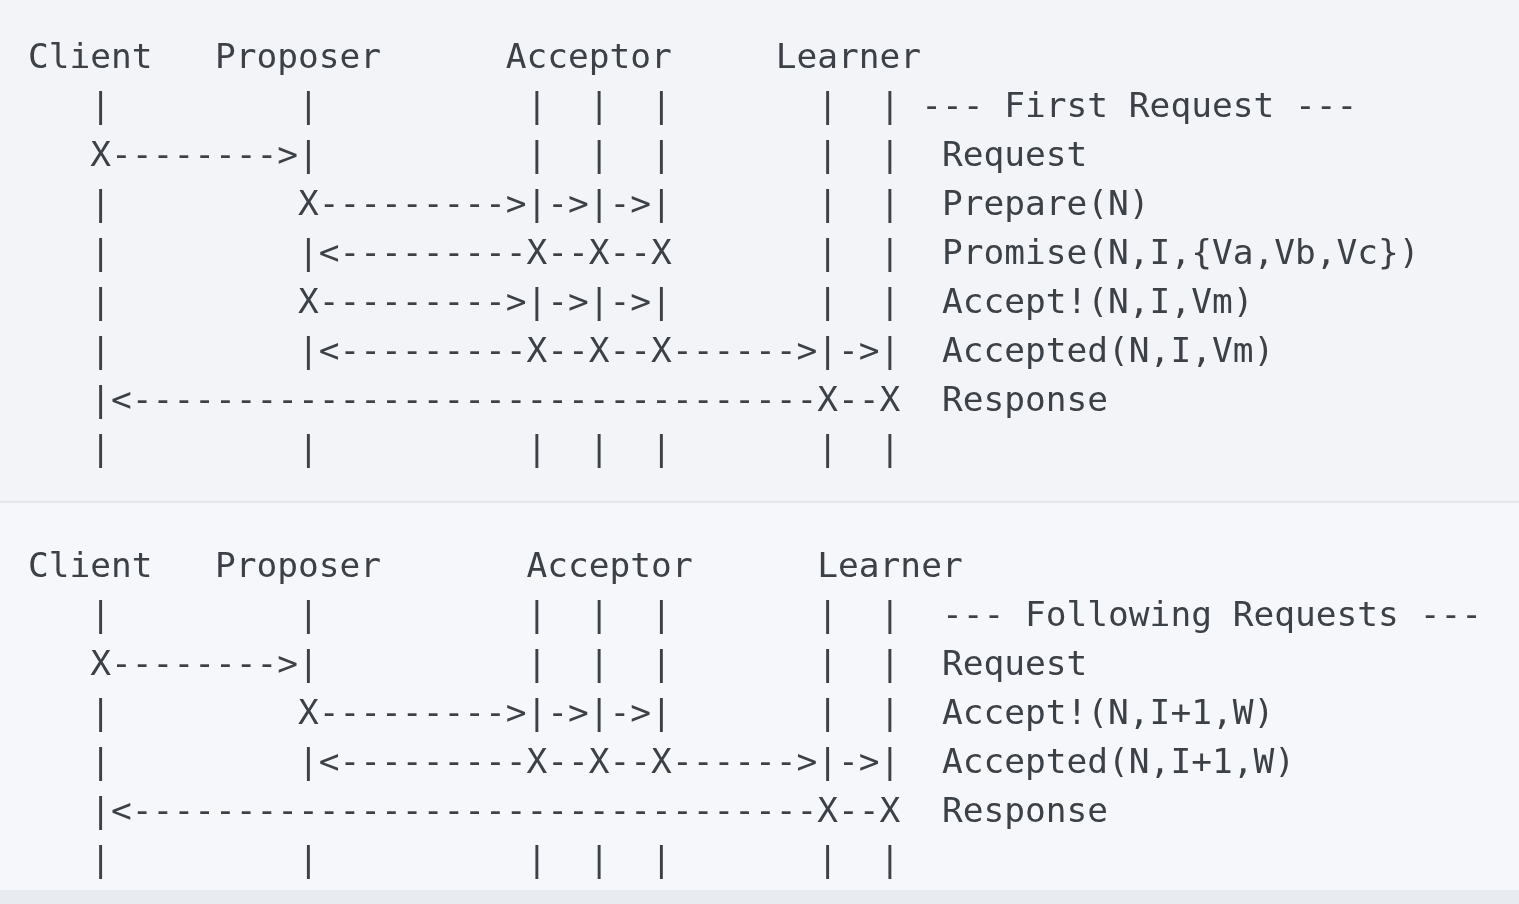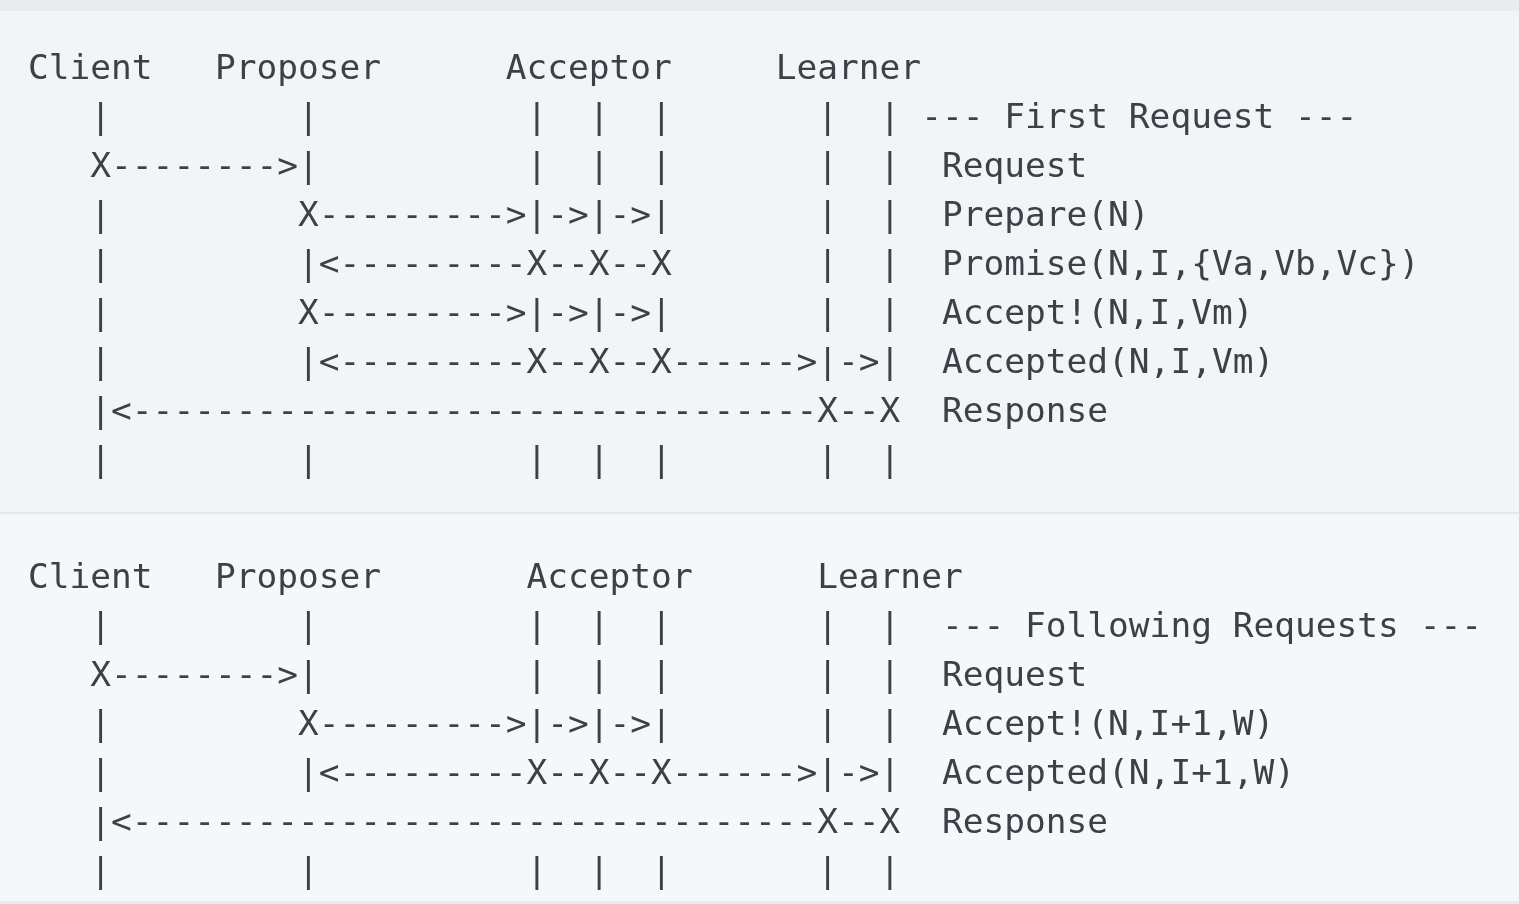--- a/index.html
+++ b/index.html
@@ -9,21 +9,21 @@
     height: 904px;
     overflow: hidden;
     background: #e8ecf1;
     font-family: "DejaVu Sans Mono", "Liberation Mono", monospace;
   }
   .page {
     position: relative;
     width: 1519px;
     height: 904px;
     box-sizing: border-box;
-    padding-top: 11px;
+    padding-top: 0;
   }
   pre.codeblock {
     margin: 0;
     white-space: pre;
     font-family: "DejaVu Sans Mono", "Liberation Mono", monospace;
     font-size: 34.5px;
     line-height: 49px;
     color: #3c4148;
     font-weight: normal;
     overflow: hidden;

